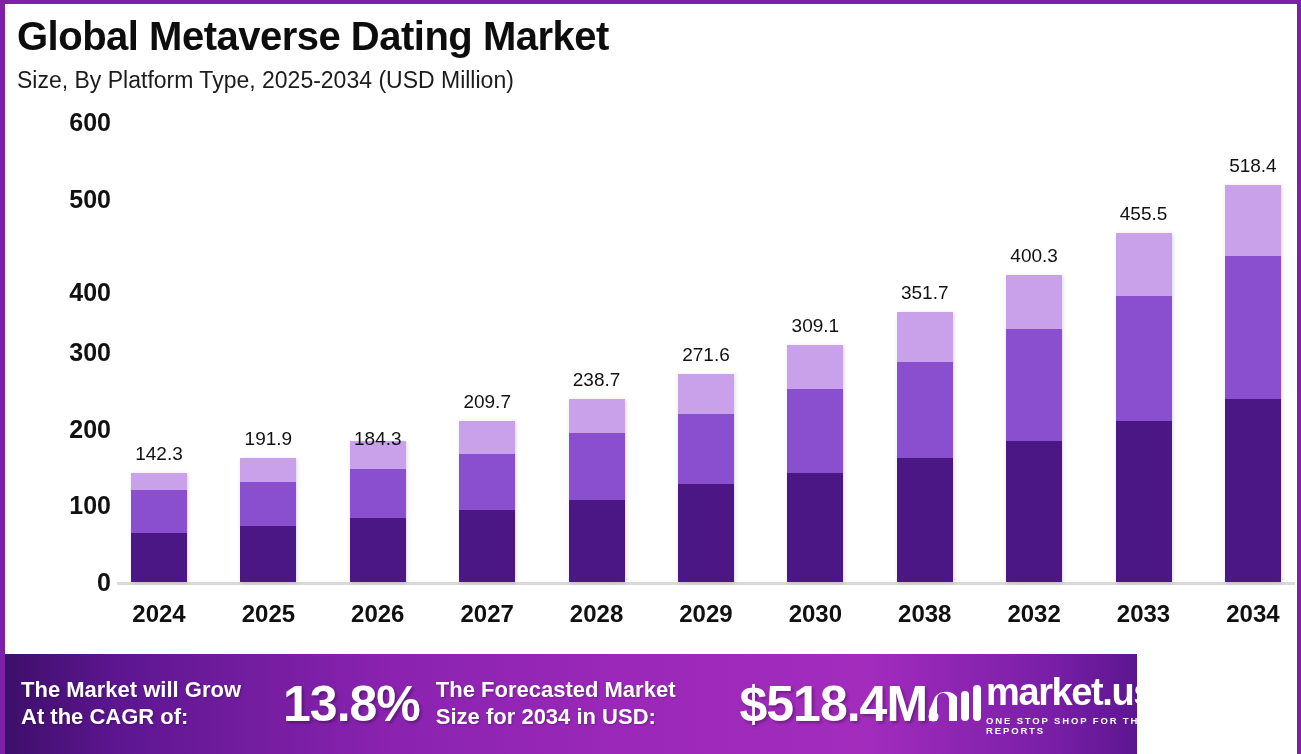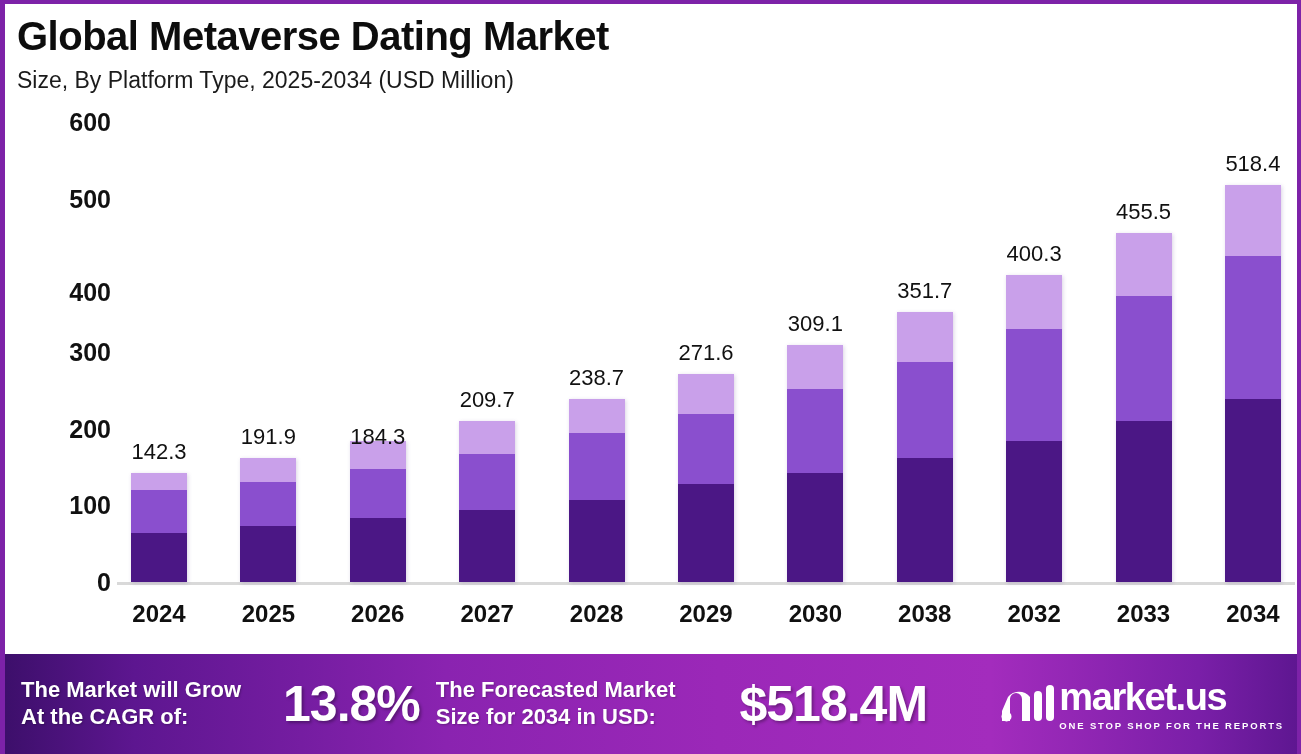--- a/index.html
+++ b/index.html
@@ -61,21 +61,21 @@
     position: absolute; left: 112px; top: 0px; width: 1178px; height: 460px;
     display: flex; align-items: flex-end; justify-content: space-between;
     padding: 0 14px;
   }
   .bar-col {
     position: relative; width: 56px; height: 460px;
     display: flex; flex-direction: column; justify-content: flex-end; align-items: center;
   }
   .bar-total {
     position: absolute; left: 50%; transform: translateX(-50%);
-    font-size: 22px; color: #111; white-space: nowrap;
+    font-size: 19px; color: #111; white-space: nowrap;
   }
   .bar-stack {
     width: 56px; display: flex; flex-direction: column; justify-content: flex-end;
     box-shadow: 1px 1px 4px rgba(90,60,130,0.22);
   }
   .seg { width: 100%; }
   .seg-light { background: #c9a0ea; }
   .seg-mid   { background: #8a4fce; }
   .seg-dark  { background: #4b1785; }
 
@@ -84,21 +84,21 @@
     position: absolute; left: 112px; top: 596px; width: 1178px;
     display: flex; justify-content: space-between; padding: 0 14px;
   }
   .xtick {
     width: 56px; text-align: center;
     font-size: 24px; font-weight: 700; color: #101010;
   }
 
   
   #footer {
-    position: absolute; left: 0; bottom: 0; width: 1297px; height: 100px;
+    position: absolute; left: 0; bottom: 0; width: 1132px; height: 100px;
     background: linear-gradient(90deg,#3d0f6b 0%, #5d1690 10%, #8a23b0 34%, #9b28b8 55%, #a32cbd 76%, #7a1fa8 92%, #5d1690 100%);
     display: flex; align-items: center; color: #ffffff; overflow: hidden;
   }
   #cagr-block {
     display: flex; align-items: center; height: 100%;
     padding-left: 16px;
   }
   .foot-caption {
     font-size: 22px; font-weight: 700; line-height: 1.22;
     text-shadow: 1px 1px 2px rgba(0,0,0,0.25); white-space: nowrap;

